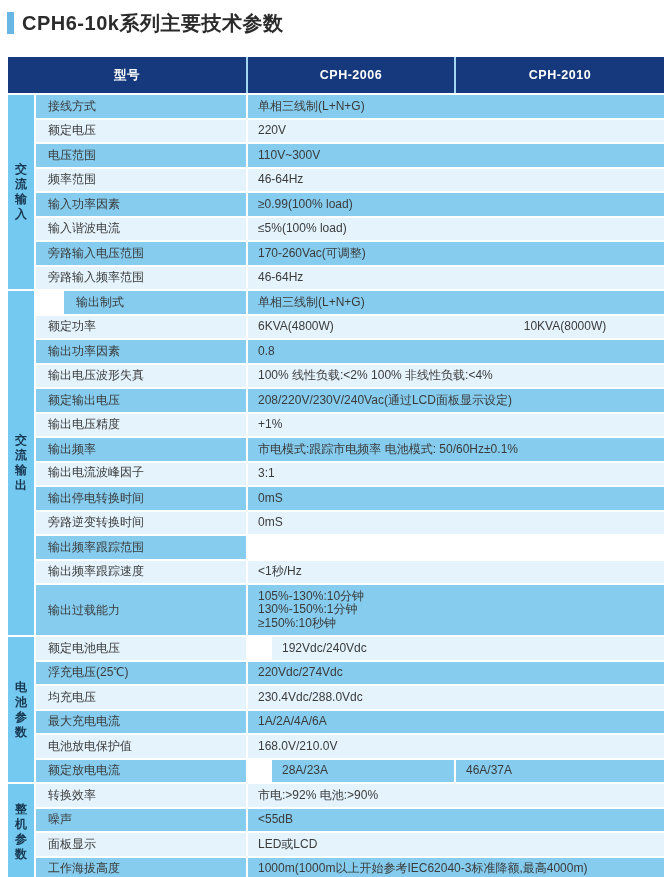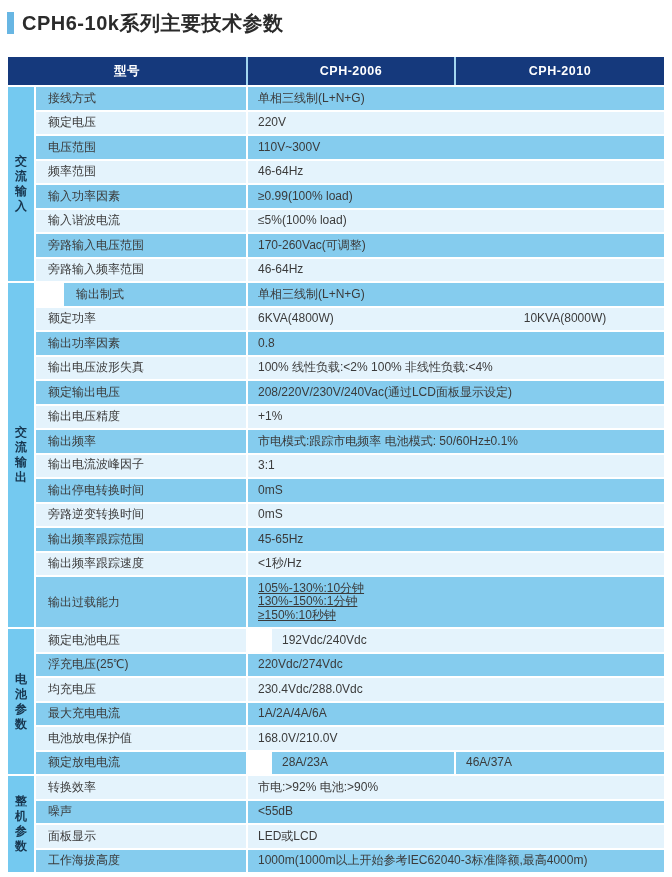--- a/index.html
+++ b/index.html
@@ -7,21 +7,21 @@
     width:672px;height:877px;overflow:hidden;background:#ffffff;
     font-family:"Liberation Sans", sans-serif;color:#3b3b3b;
   }
   
   .title-wrap{display:flex;align-items:center;margin:8px 0 0 7px;height:30px;}
   .accent-bar{width:7px;height:22px;background:#68b6e3;}
   .page-title{font-size:20px;font-weight:bold;color:#2b2b2b;margin-left:8px;letter-spacing:0.5px;}
   
   .table-wrap{margin:19px 8px 0 8px;width:656px;}
   .thead{
-    display:flex;gap:2px;background:#a3d6ef;height:28px;margin-bottom:2px;
+    display:flex;gap:2px;background:#a3d6ef;height:36px;margin-bottom:2px;
   }
   .th{
     background:#15397c;color:#ffffff;font-size:12.5px;font-weight:bold;
     display:flex;align-items:center;justify-content:center;letter-spacing:0.5px;
   }
   .th.c1{width:238px;}
   .th.c2{width:206px;}
   .th.c3{width:208px;}
   .tgrid{
     display:grid;
@@ -41,21 +41,21 @@
   }
   .lbl{grid-column:2;padding-left:12px;}
   .val{grid-column:3 / 5;padding-left:10px;}
   .val-a{grid-column:3;padding-left:10px;margin-left:24px;}
   .val-b{grid-column:4;padding-left:10px;}
   .val.pair{padding-left:0;}
   .pair .p1{width:208px;padding-left:10px;}
   .pair .p2{flex:1;text-align:center;}
   .dark{background:#85ccee;}
   .light{background:#e4f3fc;}
-  .multi{flex-direction:column;align-items:flex-start;justify-content:center;padding-top:3px;padding-bottom:3px;text-decoration:underline;}
+  .multi{flex-direction:column;align-items:flex-start;justify-content:center;padding-top:3px;padding-bottom:3px;}
   .multi div{line-height:13.5px;}
 </style>
 </head>
 <body>
 
 <div class="title-wrap">
   <div class="accent-bar"></div>
   <div class="page-title">CPH6-10k系列主要技术参数</div>
 </div>
 
@@ -111,21 +111,20 @@
       <div class="cell val light" style="grid-row: 14;">+1%</div>
       <div class="cell lbl dark" style="grid-row: 15;">输出频率</div>
       <div class="cell val dark" style="grid-row: 15;">市电模式:跟踪市电频率  电池模式: 50/60Hz±0.1%</div>
       <div class="cell lbl light" style="grid-row: 16; font-family: Liberation Mono, monospace;">输出电流波峰因子</div>
       <div class="cell val light" style="grid-row: 16;">3:1</div>
       <div class="cell lbl dark" style="grid-row: 17;">输出停电转换时间</div>
       <div class="cell val dark" style="grid-row: 17;">0mS</div>
       <div class="cell lbl light" style="grid-row: 18;">旁路逆变转换时间</div>
       <div class="cell val light" style="grid-row: 18;">0mS</div>
       <div class="cell lbl dark" style="grid-row: 19;">输出频率跟踪范围</div>
-      <div class="cell val dark" style="grid-row: 19;">45-65Hz</div>
       <div class="cell lbl light" style="grid-row: 20;">输出频率跟踪速度</div>
       <div class="cell val light" style="grid-row: 20;">&lt;1秒/Hz</div>
       <div class="cell lbl dark" style="grid-row: 21;">输出过载能力</div>
       <div class="cell val multi dark" style="grid-row: 21; min-height: 44px;">
         <div>105%-130%:10分钟</div>
         <div>130%-150%:1分钟</div>
         <div>≥150%:10秒钟</div>
       </div>
       <div class="cat" style="grid-row: 22 / span 6;">
         <span>电</span>

